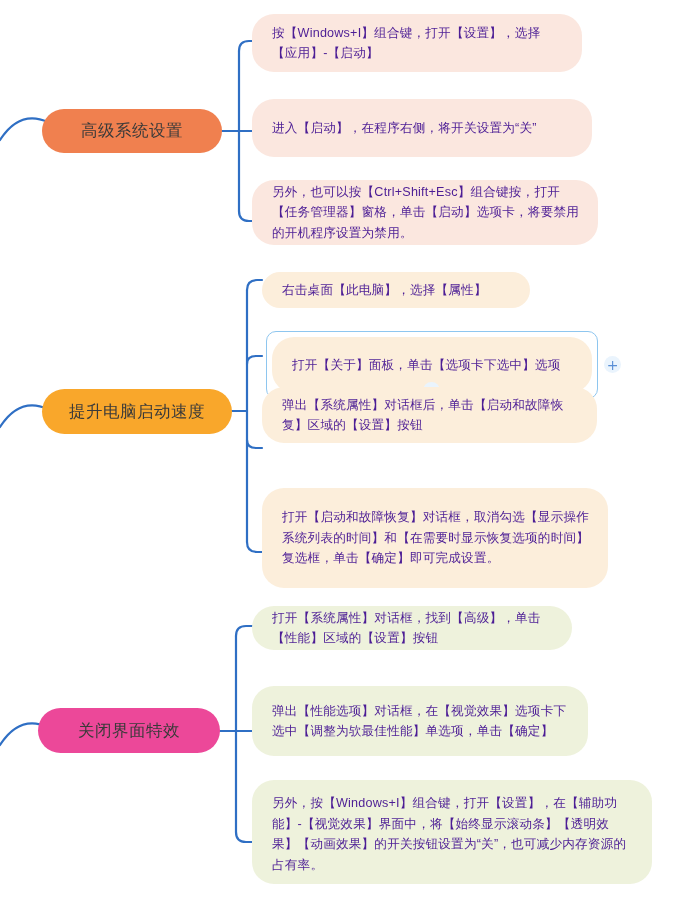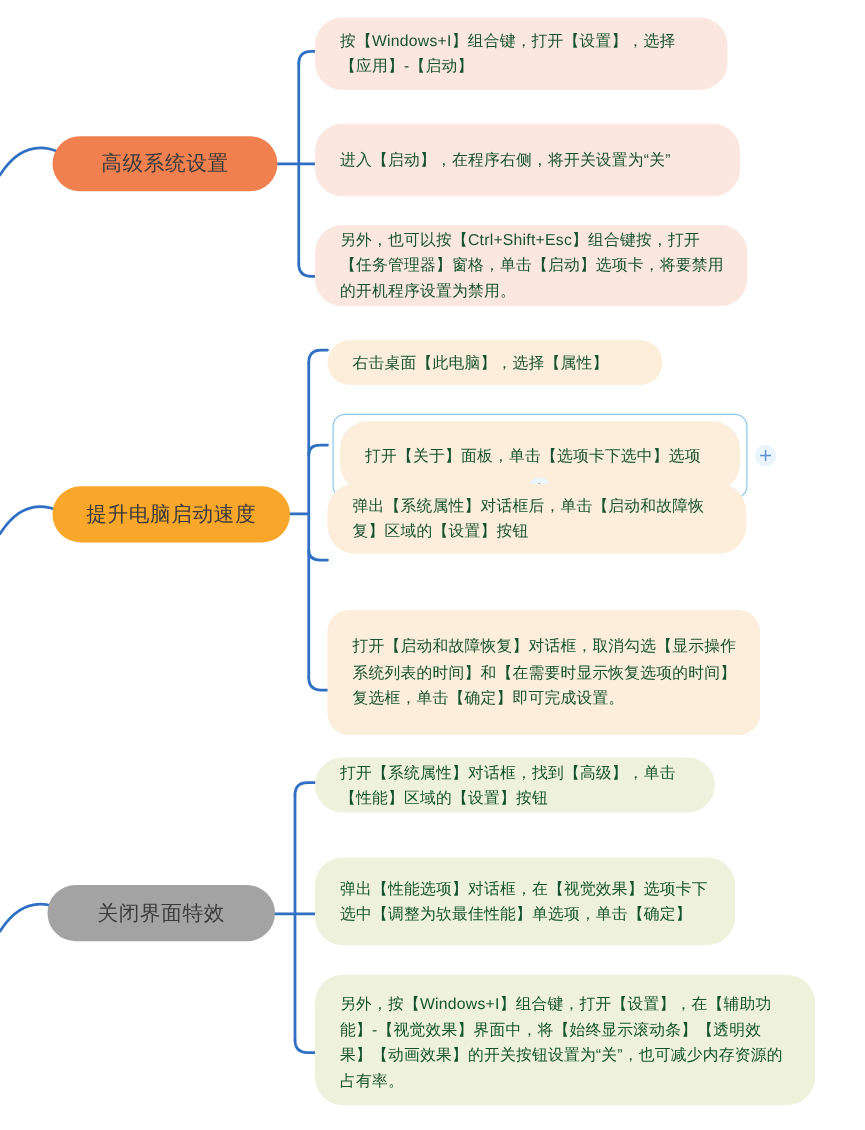--- a/index.html
+++ b/index.html
@@ -46,21 +46,21 @@
 
   
   .leaf {
     position: absolute;
     border-radius: 22px;
     display: flex;
     align-items: center;
     padding: 9px 18px 9px 20px;
     font-size: 12.6px;
     line-height: 1.62;
-    color: #14532d;
+    color: #4c1d95;
     letter-spacing: 0.2px;
     cursor: default;
   }
   .leaf .txt { display: block; width: 100%; }
 
   
   .selected-wrap {
     position: absolute;
     border: 1.4px solid #8ec6ef;
     border-radius: 10px;
@@ -80,21 +80,21 @@
     line-height: 1;
     font-family: "DejaVu Sans", sans-serif;
     cursor: pointer;
   }
 
   
   .theme-a .pill  { background: #f0804f; }
   .theme-a .leaf  { background: #fbe7df; }
   .theme-b .pill  { background: #f9a72b; }
   .theme-b .leaf  { background: #fceedb; }
-  .theme-c .pill  { background: #a3a3a3; }
+  .theme-c .pill  { background: #ec4899; }
   .theme-c .leaf  { background: #eef2dc; }
 </style>
 </head>
 <body>
 
 <div id="canvas">
 
   <svg id="connectors" viewBox="0 0 692 904" xmlns="http://www.w3.org/2000/svg">
     <g fill="none" stroke="#2f6fc4" stroke-width="2.2" stroke-linecap="round">
 
@@ -152,21 +152,21 @@
       <span class="txt">打开【关于】面板，单击【选项卡下选中】选项</span>
     </div>
     <div class="selected-wrap" style="left:266px; top:331px; width:332px; height:68px;"></div>
     <div class="handle" style="left:604px; top:356px;">+</div>
     <div class="handle" style="left:423px; top:382px;">+</div>
 
     <div class="leaf" style="left:262px; top:387px; width:335px; height:56px;">
       <span class="txt">弹出【系统属性】对话框后，单击【启动和故障恢复】区域的【设置】按钮</span>
     </div>
 
-    <div class="leaf" style="left:262px; top:488px; width:346px; height:100px;border-radius:17px;">
+    <div class="leaf" style="left:262px; top:488px; width:346px; height:100px;">
       <span class="txt">打开【启动和故障恢复】对话框，取消勾选【显示操作系统列表的时间】和【在需要时显示恢复选项的时间】复选框，单击【确定】即可完成设置。</span>
     </div>
   </div>
 
   <div class="theme-c">
 
     <div class="pill" style="left:38px; top:708px; width:182px; height:45px;">关闭界面特效</div>
 
     <div class="leaf" style="left:252px; top:606px; width:320px; height:44px;">
       <span class="txt">打开【系统属性】对话框，找到【高级】，单击【性能】区域的【设置】按钮</span>

